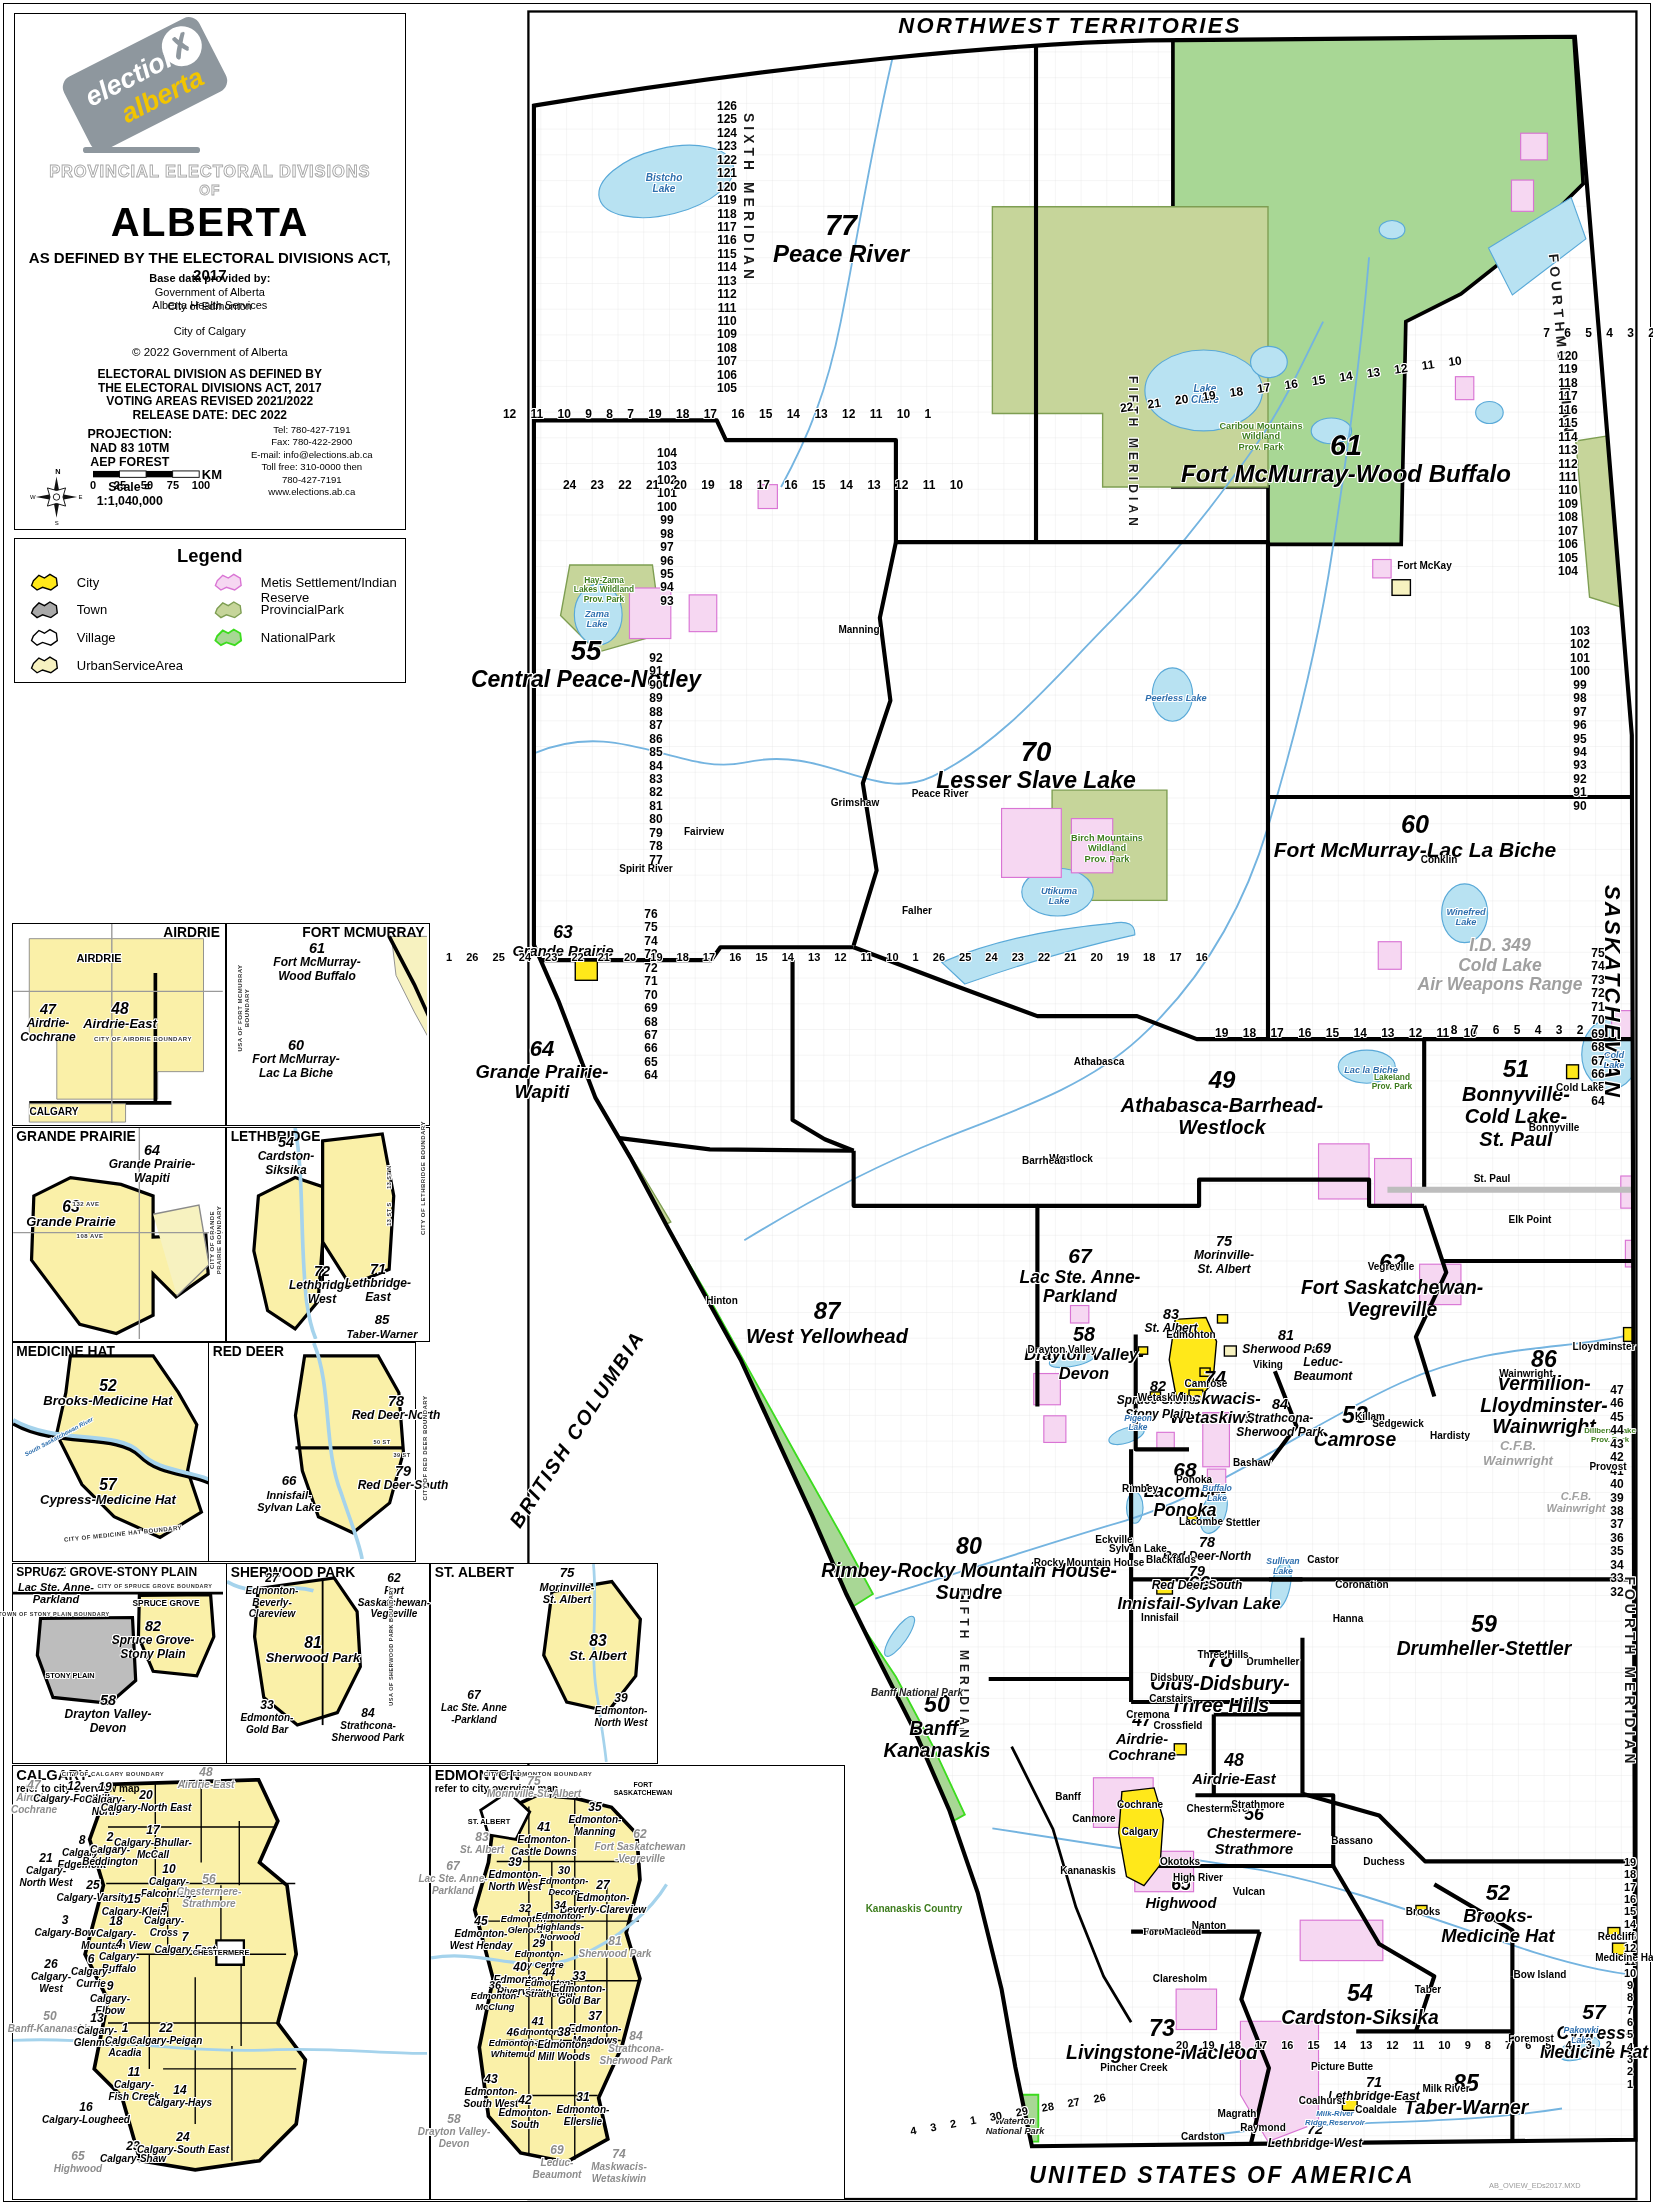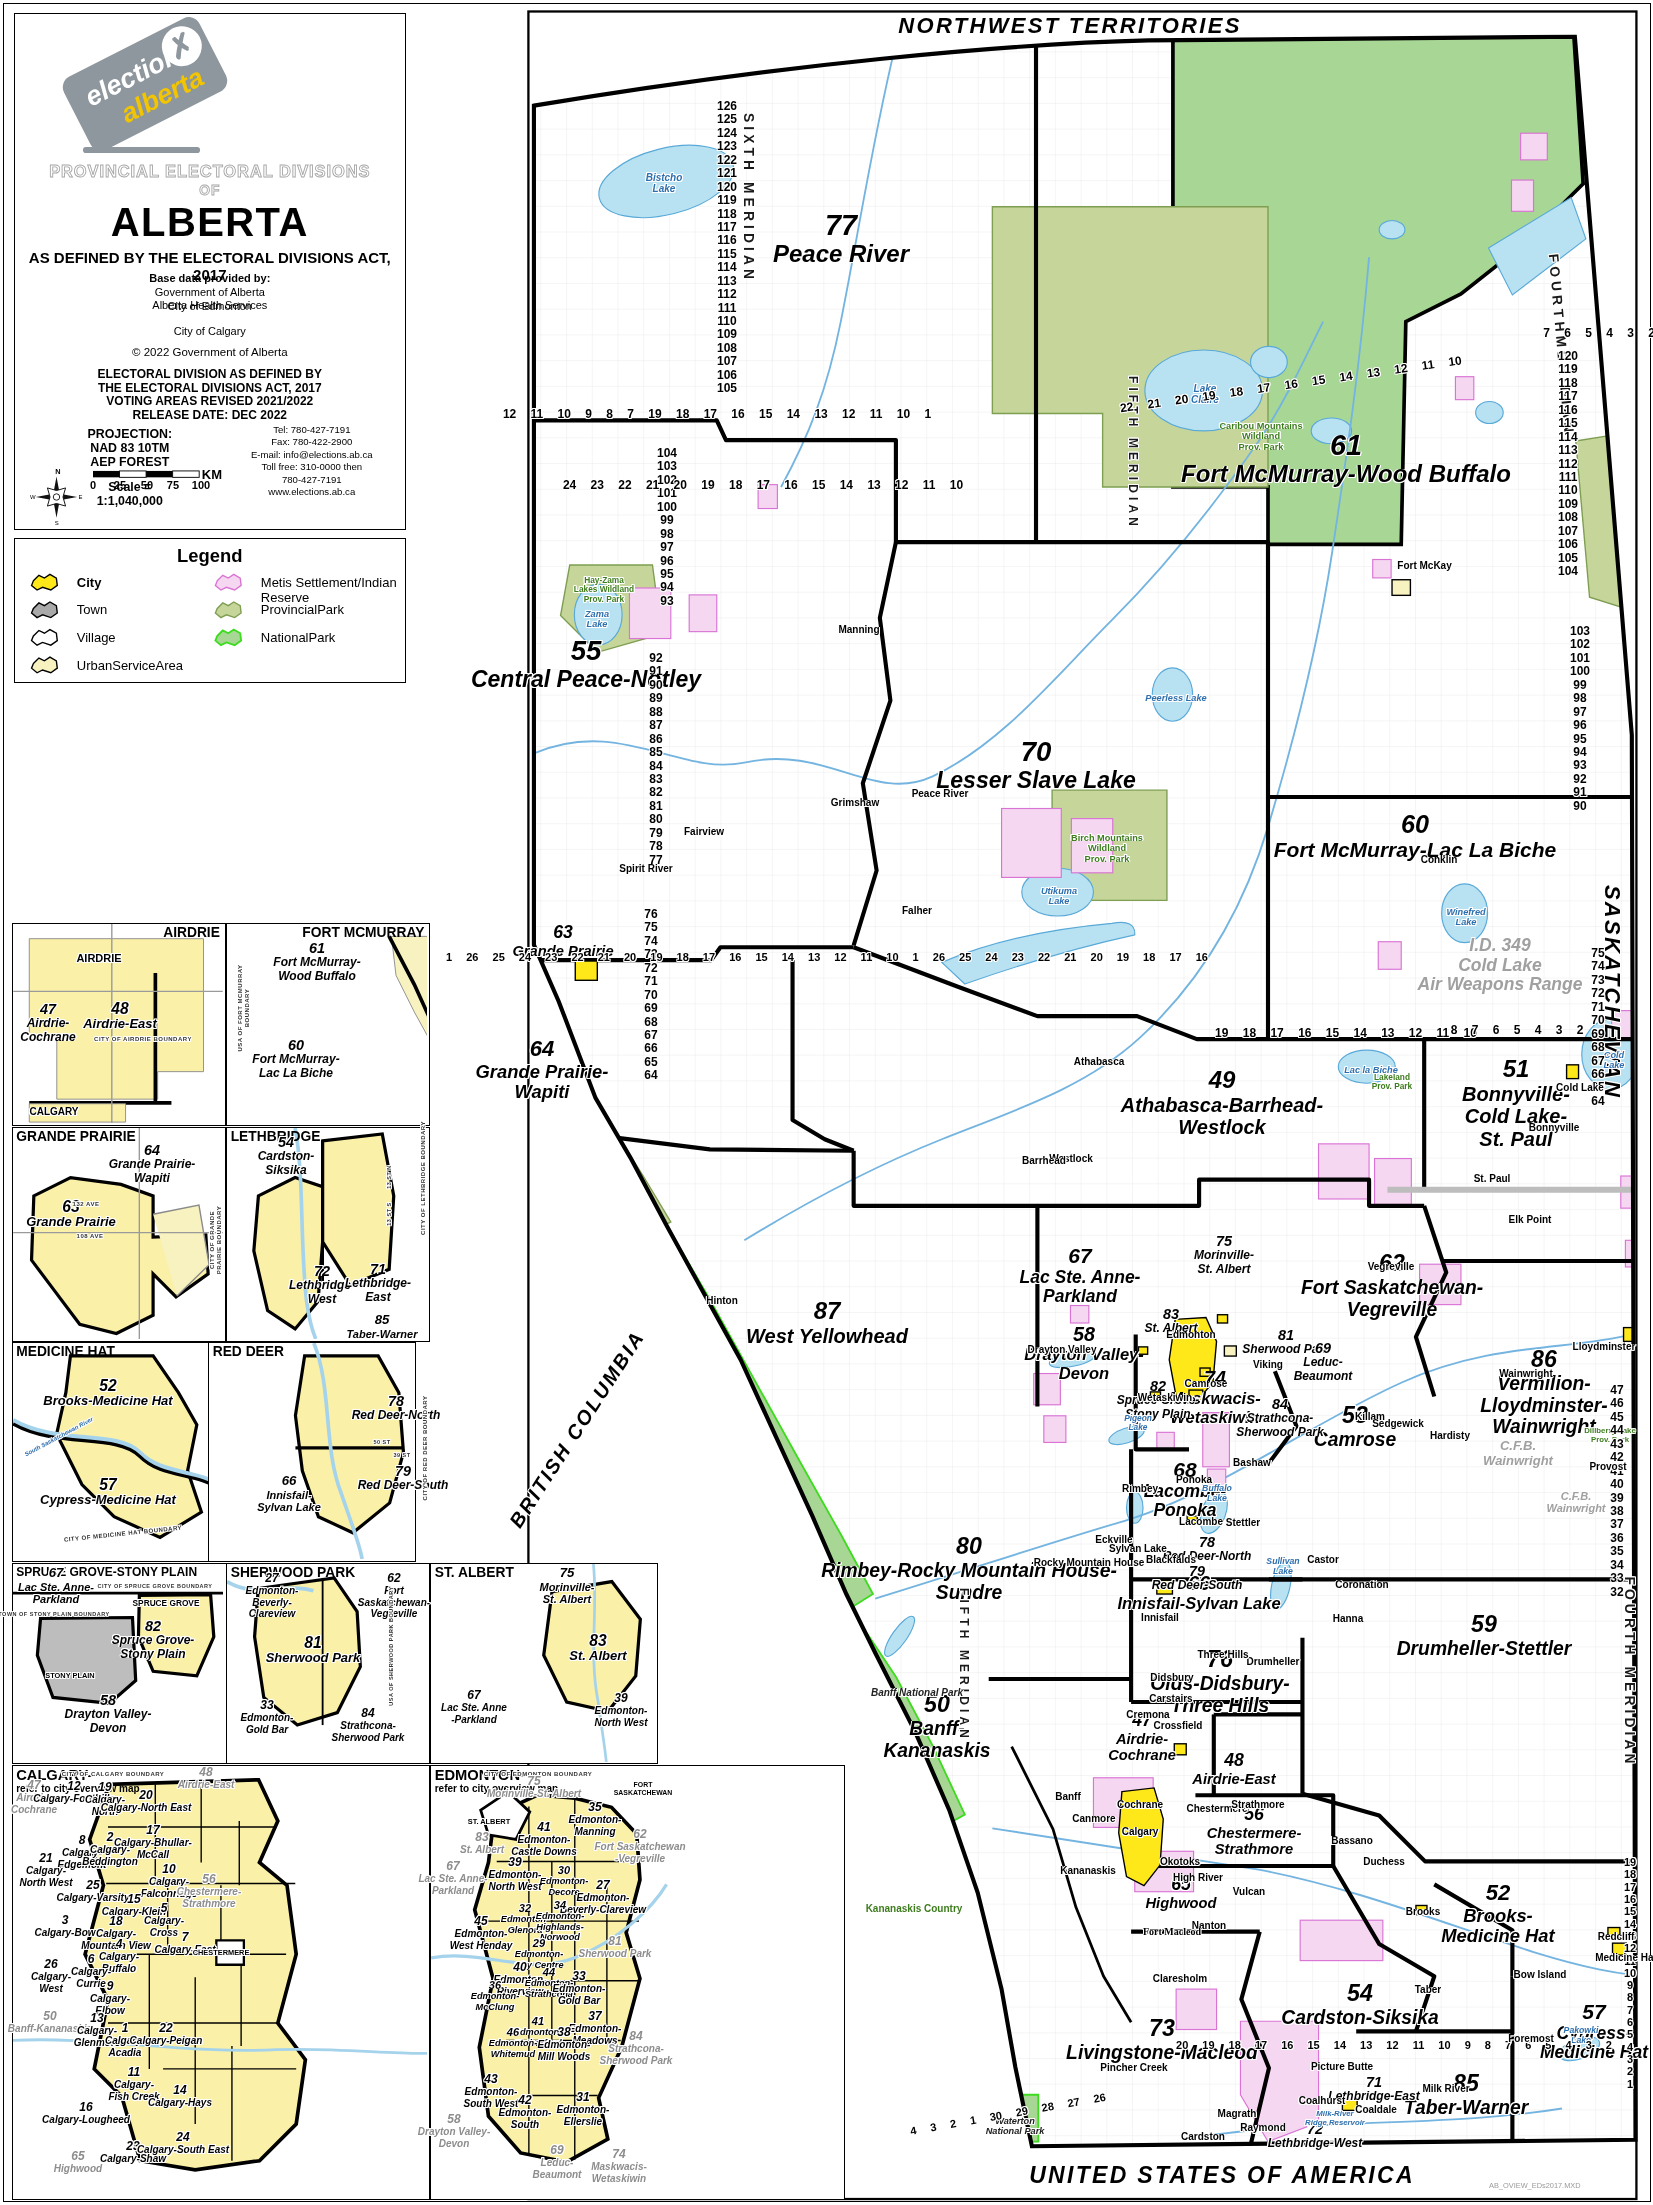--- a/index.html
+++ b/index.html
@@ -283,21 +283,21 @@
     <g stroke="#000" stroke-width="3">
       <path d="M40,30 L52,18 L64,24 L76,16 L90,24 L92,40 L78,50 L60,44 L48,50 L36,40 Z" fill="#ffe81a"></path>
       <path d="M40,90 L52,78 L64,84 L76,76 L90,84 L92,100 L78,110 L60,104 L48,110 L36,100 Z" fill="#a9a9a9"></path>
       <path d="M40,150 L52,138 L64,144 L76,136 L90,144 L92,160 L78,170 L60,164 L48,170 L36,160 Z" fill="#ffffff"></path>
       <path d="M40,210 L52,198 L64,204 L76,196 L90,204 L92,220 L78,230 L60,224 L48,230 L36,220 Z" fill="#f7f2c0"></path>
     </g>
     <path d="M440,30 L452,18 L464,24 L476,16 L490,24 L492,40 L478,50 L460,44 L448,50 L436,40 Z" fill="#f6d7f2" stroke="#d974d4" stroke-width="3"></path>
     <path d="M440,90 L452,78 L464,84 L476,76 L490,84 L492,100 L478,110 L460,104 L448,110 L436,100 Z" fill="#c6d59a" stroke="#7e9e52" stroke-width="3"></path>
     <path d="M440,150 L452,138 L464,144 L476,136 L490,144 L492,160 L478,170 L460,164 L448,170 L436,160 Z" fill="#a8d795" stroke="#3ddc1f" stroke-width="4"></path>
   </svg>
-  <div class="legend-item-label" style="position:absolute;left:62px;top:36px;font-weight:bold;">City</div>
+  <div class="legend-item-label" style="position:absolute;left:62px;top:36px;">City</div>
   <div class="legend-item-label" style="position:absolute;left:62px;top:63px;">Town</div>
   <div class="legend-item-label" style="position:absolute;left:62px;top:91px;">Village</div>
   <div class="legend-item-label" style="position:absolute;left:62px;top:119px;">UrbanServiceArea</div>
   <div class="legend-item-label" style="position:absolute;left:246px;top:36px;">Metis Settlement/Indian Reserve</div>
   <div class="legend-item-label" style="position:absolute;left:246px;top:63px;">ProvincialPark</div>
   <div class="legend-item-label" style="position:absolute;left:246px;top:91px;">NationalPark</div>
 </div>
 
 <div class="inset" style="left:11.5px;top:923px;width:214px;height:203px;">
   <div class="inset-hdr right">AIRDRIE</div>

